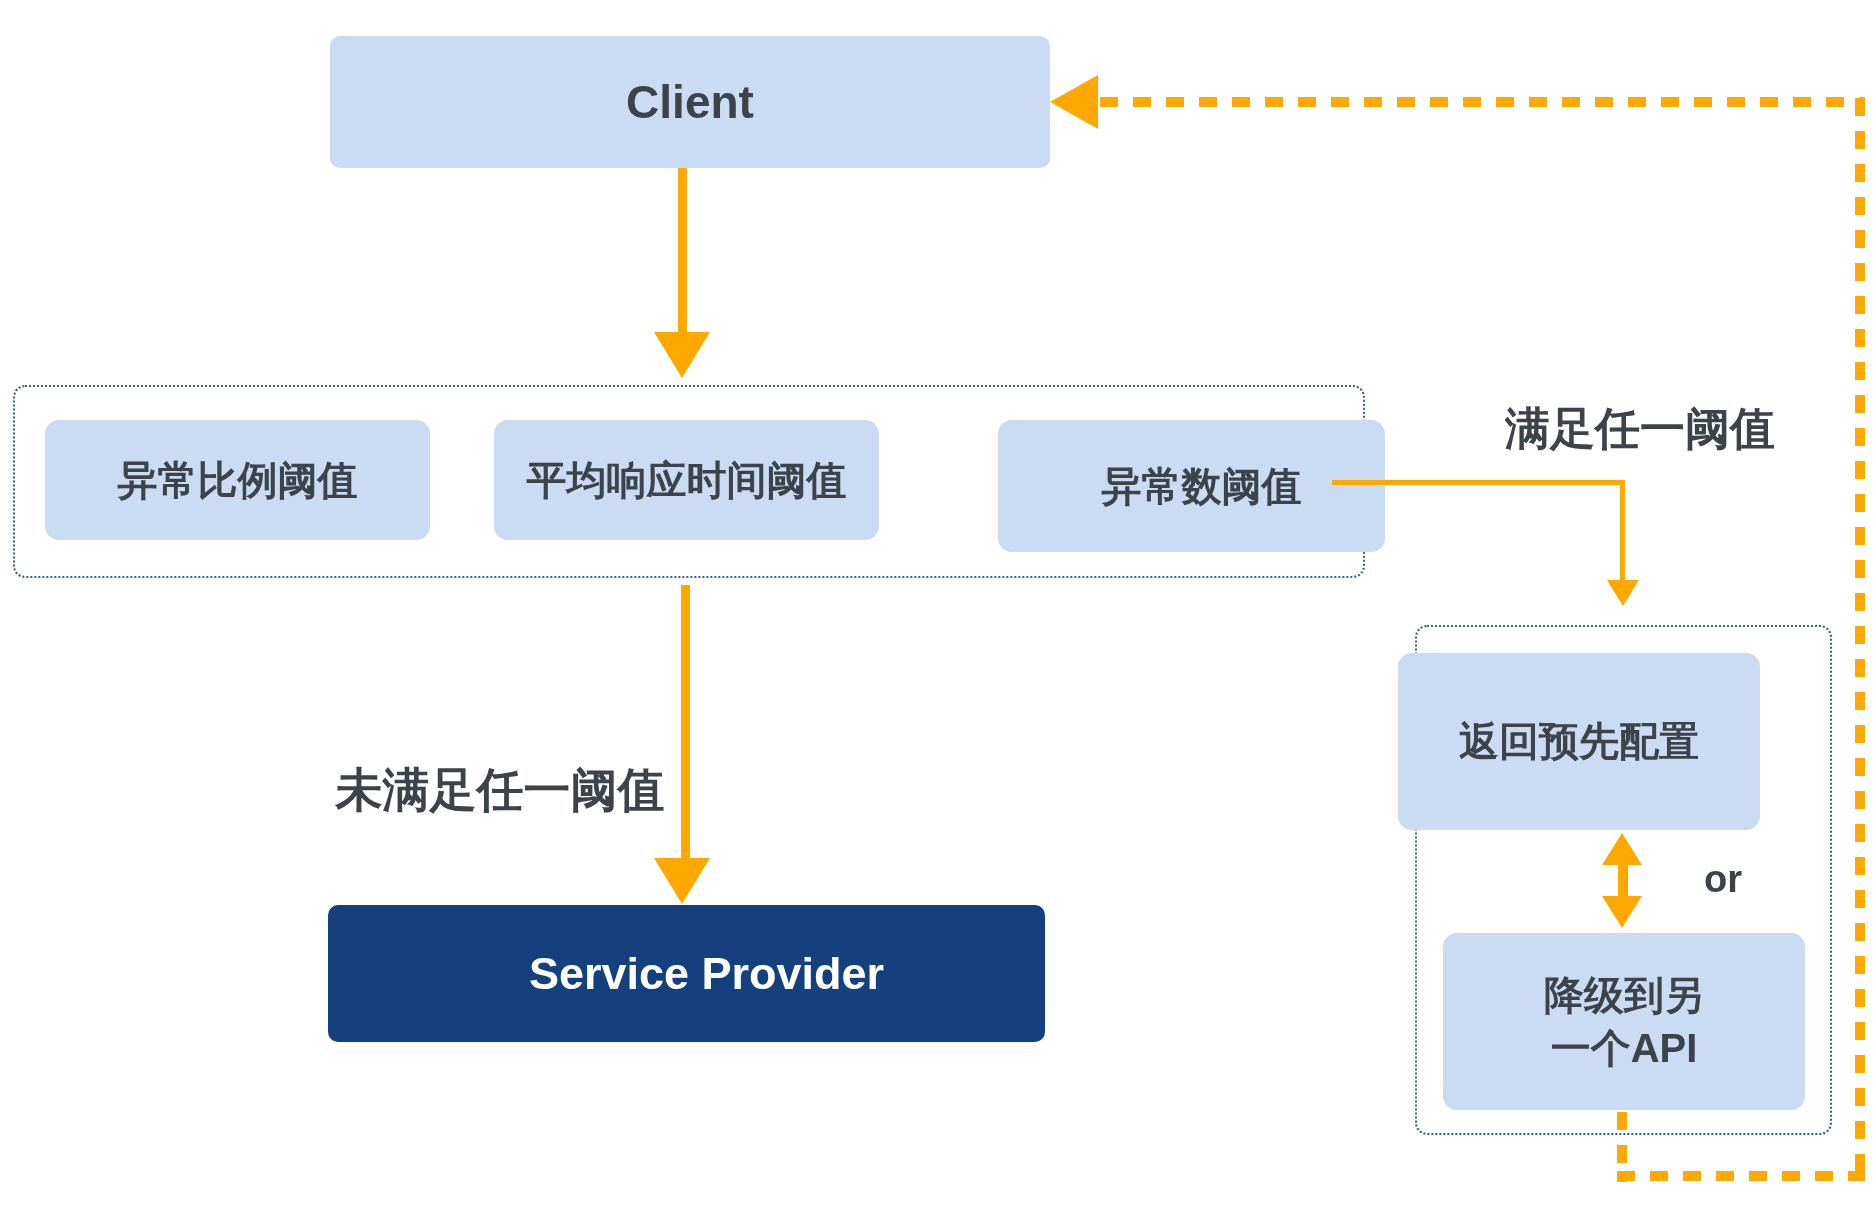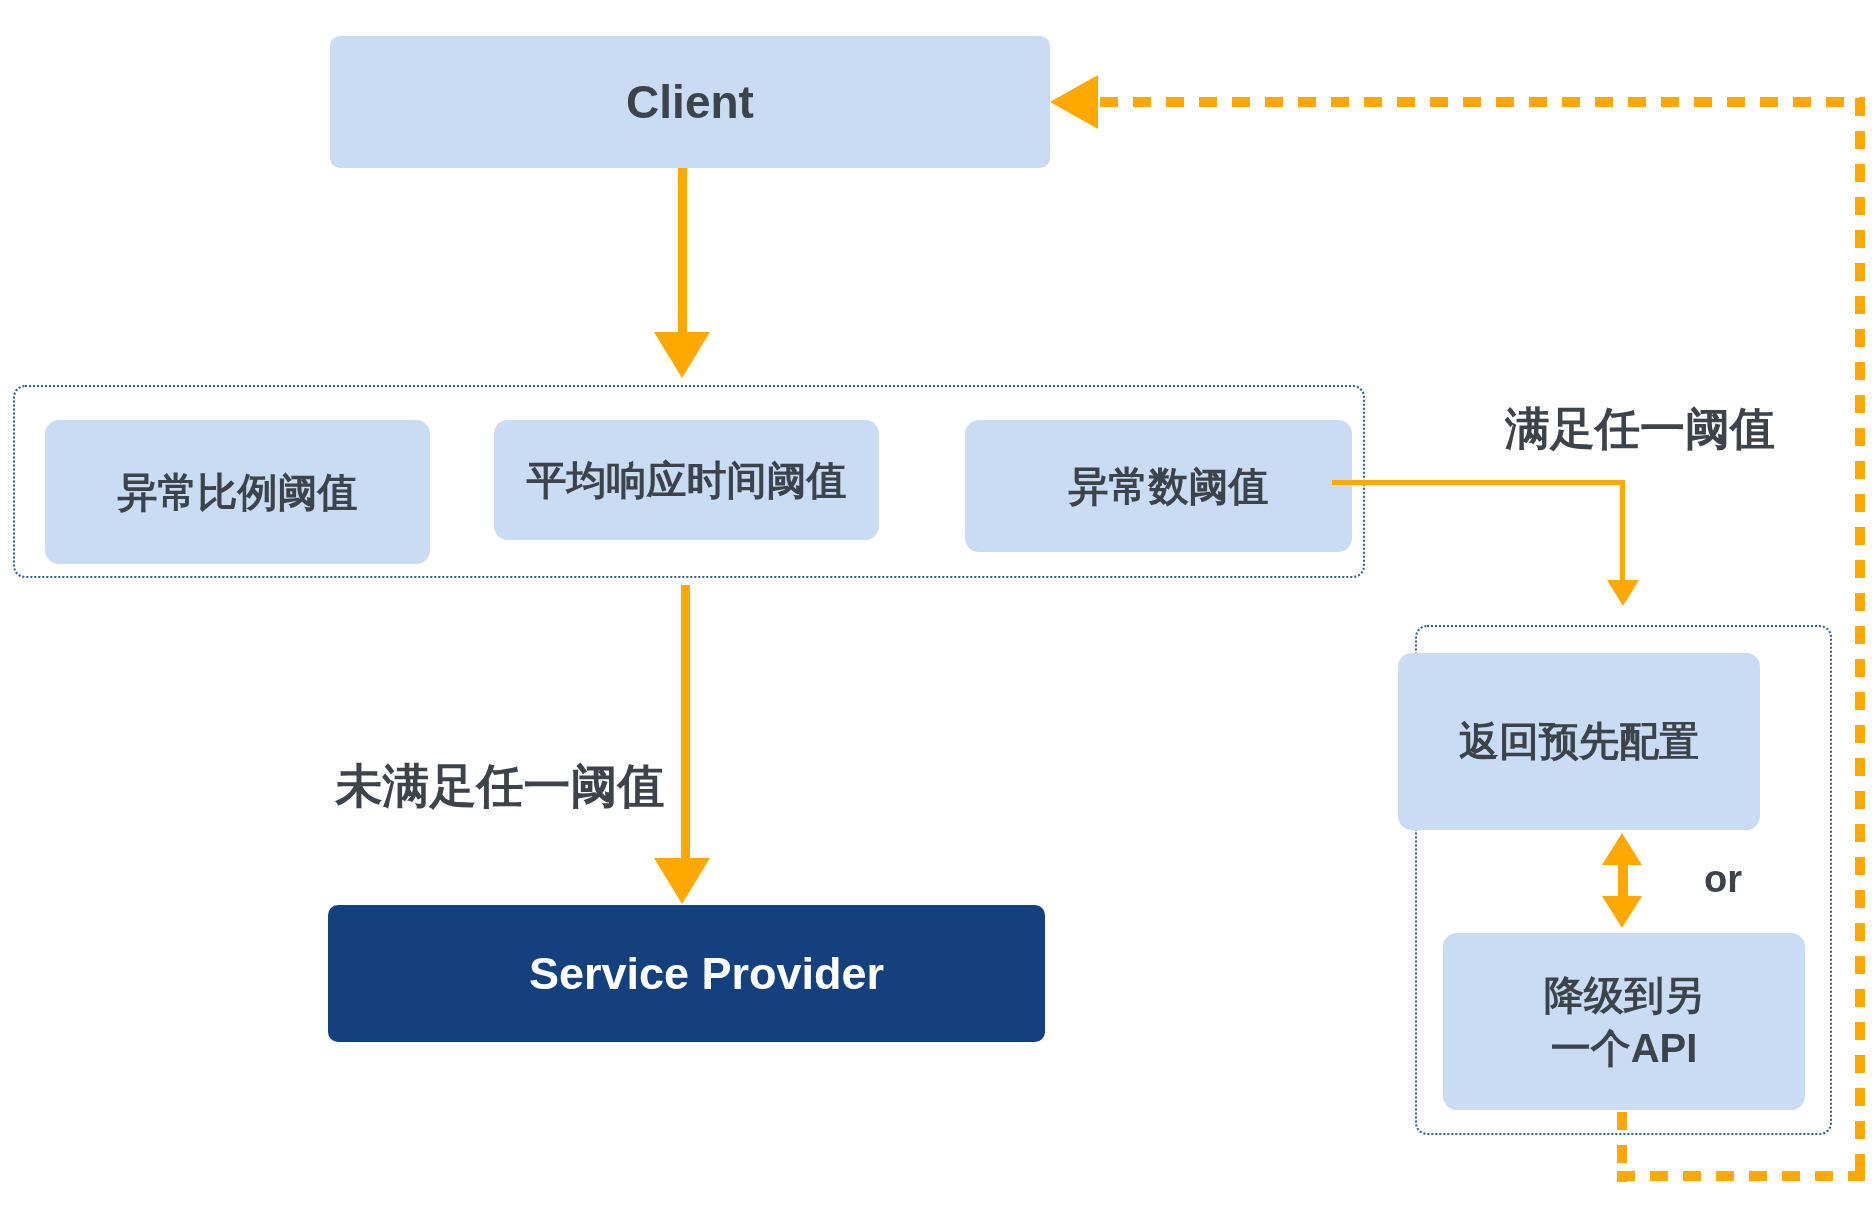--- a/index.html
+++ b/index.html
@@ -80,40 +80,40 @@
     text-align: center;
     white-space: nowrap;
   }
 
   
   #client        { left: 330px;  top: 36px;   width: 720px; height: 132px; font-size: 46px; border-radius: 10px; justify-content: center; }
   #arr1-shaft    { left: 678px;  top: 168px;  width: 9px;   height: 166px; }
   #arr1-head     { left: 654px;  top: 332px; }
 
   #thr-group     { left: 13px;   top: 385px;  width: 1352px; height: 193px; }
-  #thr-0         { left: 45px;   top: 420px;  width: 385px; height: 144px; font-size: 40px; }
+  #thr-0         { left: 45px;   top: 420px;  width: 385px; height: 120px; font-size: 40px; }
   #thr-1         { left: 494px;  top: 420px;  width: 385px; height: 120px; font-size: 40px; }
-  #thr-2         { left: 965px;  top: 420px;  width: 387px; height: 132px; font-size: 40px; padding-left: 20px; }
+  #thr-2         { left: 998px;  top: 420px;  width: 387px; height: 132px; font-size: 40px; padding-left: 20px; }
 
   #meet-h        { left: 1332px; top: 480px;  width: 292px; height: 5px; }
   #meet-v        { left: 1620px; top: 480px;  width: 5px;   height: 105px; }
   #meet-head     { left: 1607px; top: 580px; }
   #meet-label    { left: 1460px; top: 403px;  width: 360px; font-size: 45px; line-height: 52px; }
 
   #fb-group      { left: 1415px; top: 625px;  width: 417px; height: 510px; }
   #fb-msg        { left: 1398px; top: 653px;  width: 362px; height: 177px; font-size: 40px; line-height: 53px; }
   #fb-api        { left: 1443px; top: 933px;  width: 362px; height: 177px; font-size: 40px; line-height: 53px; }
   #or-up         { left: 1602px; top: 833px; }
   #or-shaft      { left: 1618px; top: 860px;  width: 10px;  height: 40px; }
   #or-down       { left: 1602px; top: 896px; }
   #or-label      { left: 1660px; top: 858px;  font-size: 38px; margin-left: 44px; }
 
   #arr2-shaft    { left: 681px;  top: 585px;  width: 9px;   height: 275px; }
   #arr2-head     { left: 654px;  top: 858px; }
-  #notmeet-label { left: 310px;  top: 763px;  width: 380px; font-size: 47px; line-height: 54px; font-family: Liberation Mono, monospace; }
+  #notmeet-label { left: 310px;  top: 763px;  width: 380px; font-size: 47px; line-height: 54px; }
 
   #sp            { left: 328px;  top: 905px;  width: 717px; height: 137px; font-size: 45px; padding-left: 40px; }
 
   #loop-a        { left: 1617px; top: 1112px; height: 70px; }
   #loop-b        { left: 1617px; top: 1171px; width: 248px; }
   #loop-c        { left: 1855px; top: 98px;   height: 1083px; }
   #loop-d        { left: 1100px; top: 97px;   width: 765px; }
   #loop-head     { left: 1050px; top: 75px; }
 </style>
 </head>

